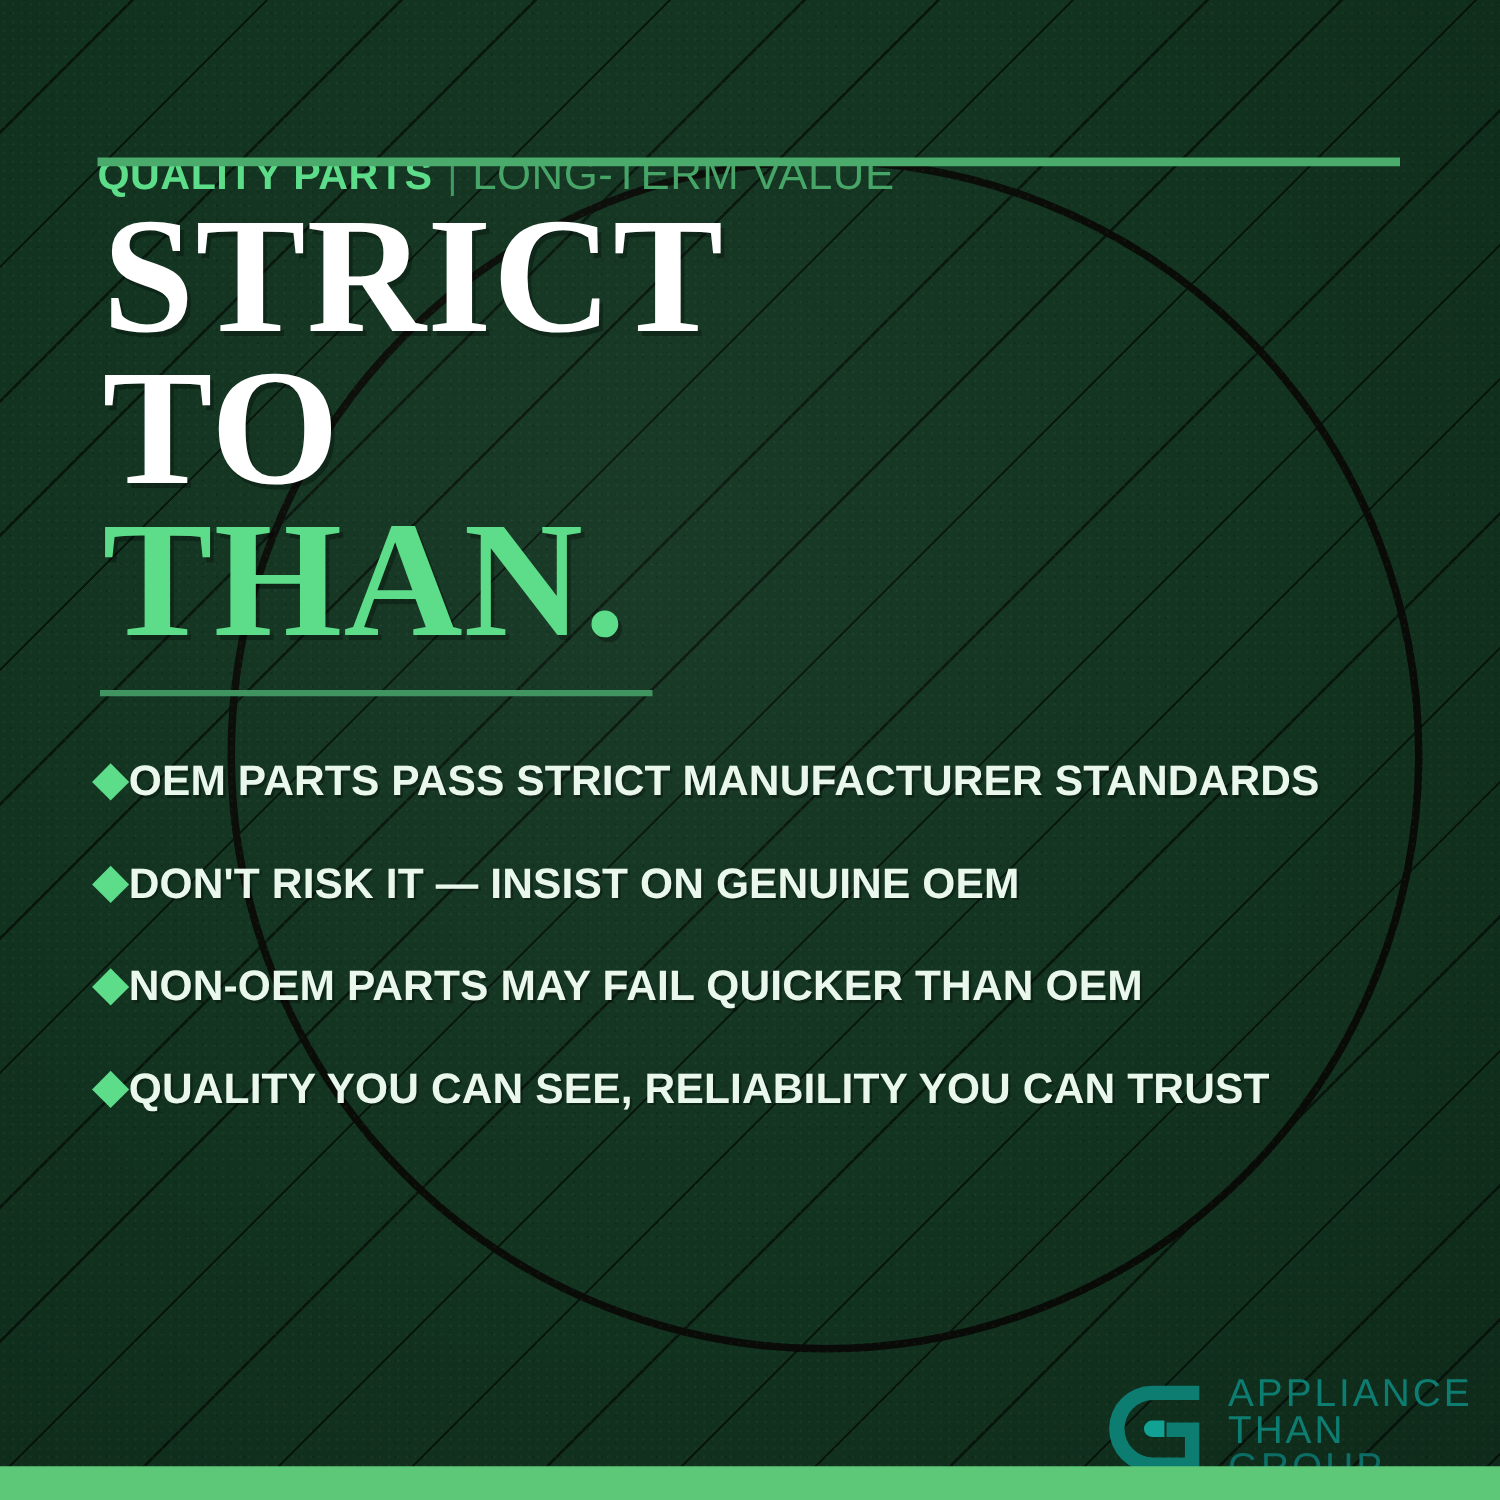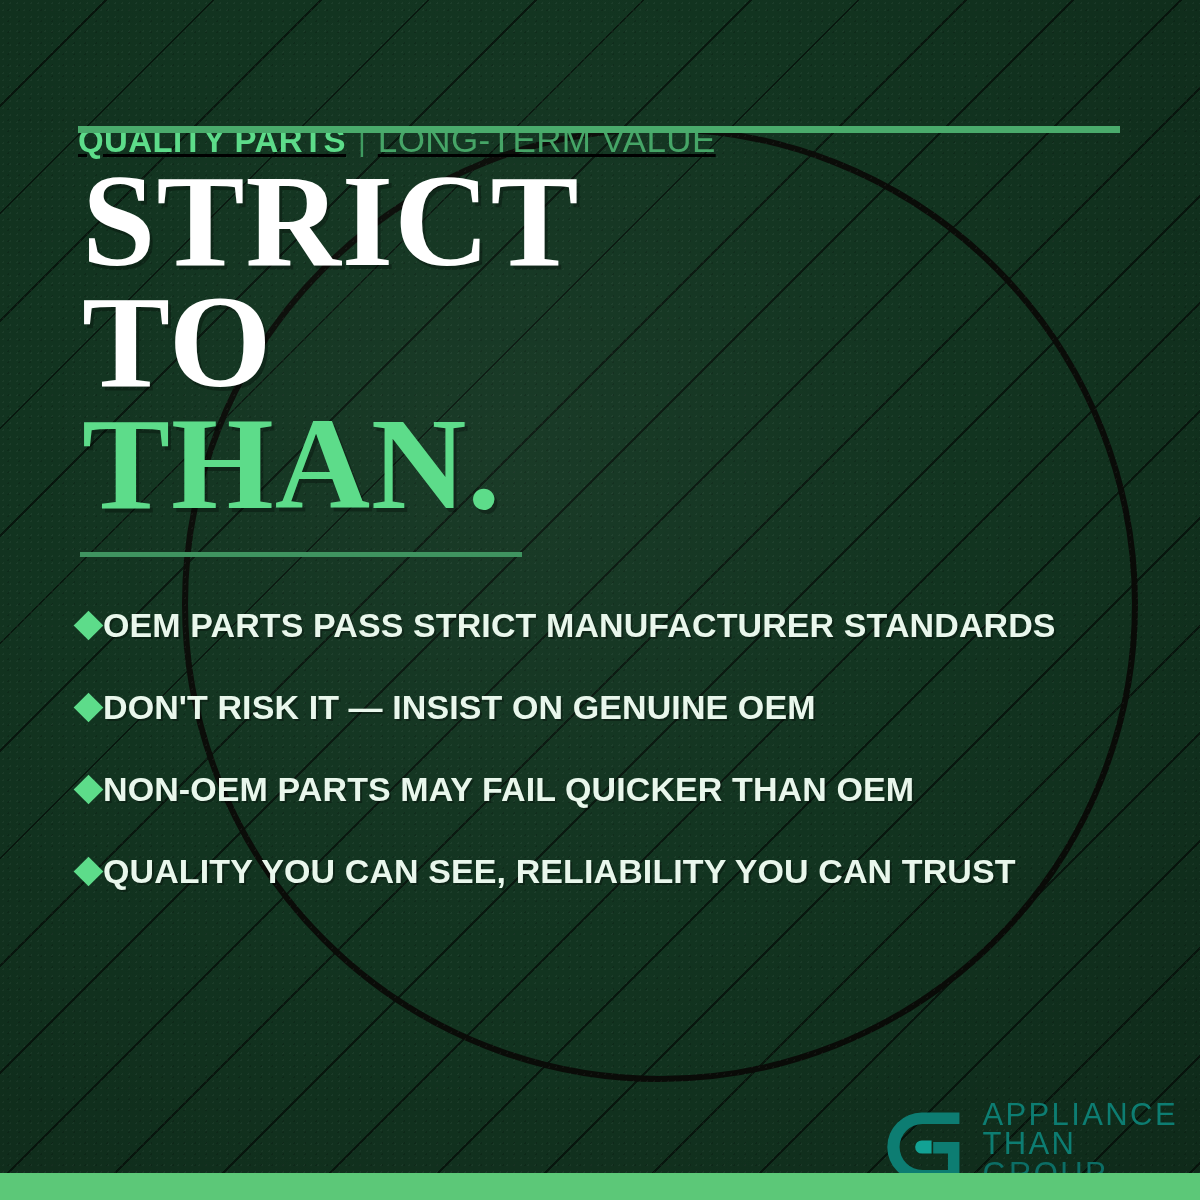--- a/index.html
+++ b/index.html
@@ -53,21 +53,20 @@
     border:6px solid #0a0c08;
     pointer-events:none;
   }
 
   
   .eyebrow{
     position:absolute;
     left:78px; top:72px;
     display:flex; align-items:baseline; gap:12px;
     white-space:nowrap;
-    text-decoration:underline;
   }
   .eyebrow-main{
     font-size:33px; font-weight:bold;
     letter-spacing:.4px;
     color:#5ddc8a;
   }
   .eyebrow-sep{
     font-size:30px; font-weight:400;
     color:#3f9b60;
     transform:translateY(-1px);
@@ -132,21 +131,21 @@
     font-weight:bold;
     letter-spacing:.1px;
     color:#e9f7ec;
     text-shadow:2px 2px 0 rgba(0,0,0,.30);
   }
 
   
   .logo{
     position:absolute;
     right:22px; bottom:12px;
-    display:flex; align-items:flex-end; gap:16px;
+    display:flex; align-items:center; gap:16px;
   }
   .logo-mark{ width:82px; height:82px; flex:0 0 auto; }
   .logo-words{
     display:flex; flex-direction:column;
     line-height:.95;
     padding-top:2px;
   }
   .logo-words span{
     font-size:31px;
     font-weight:400;

